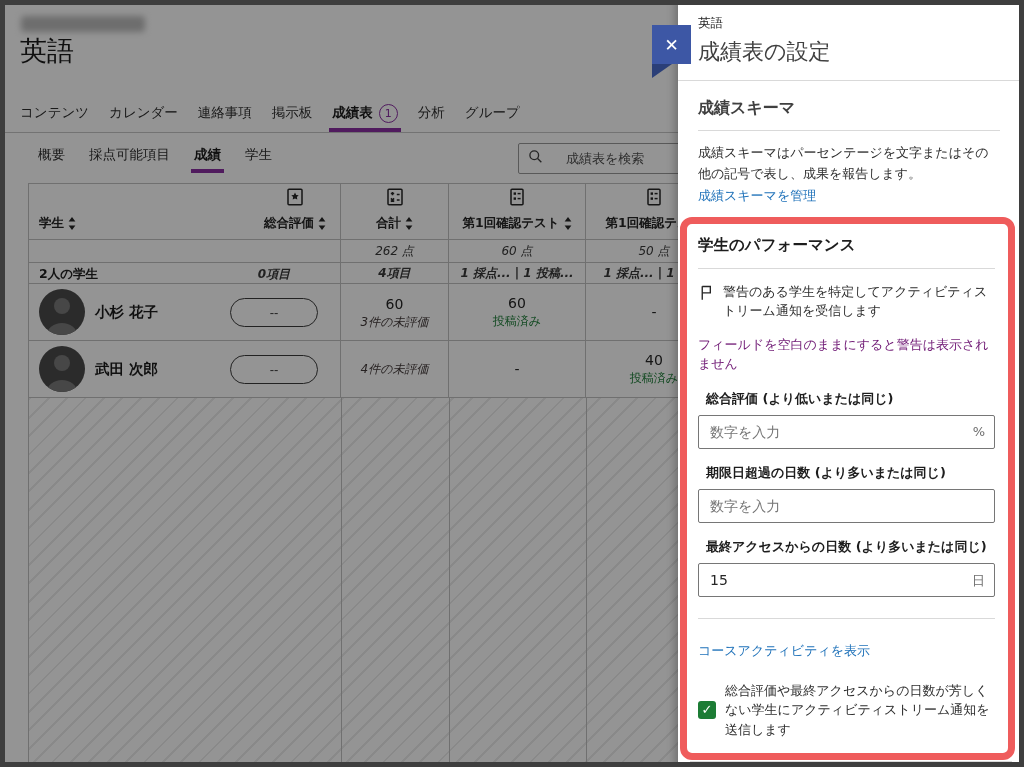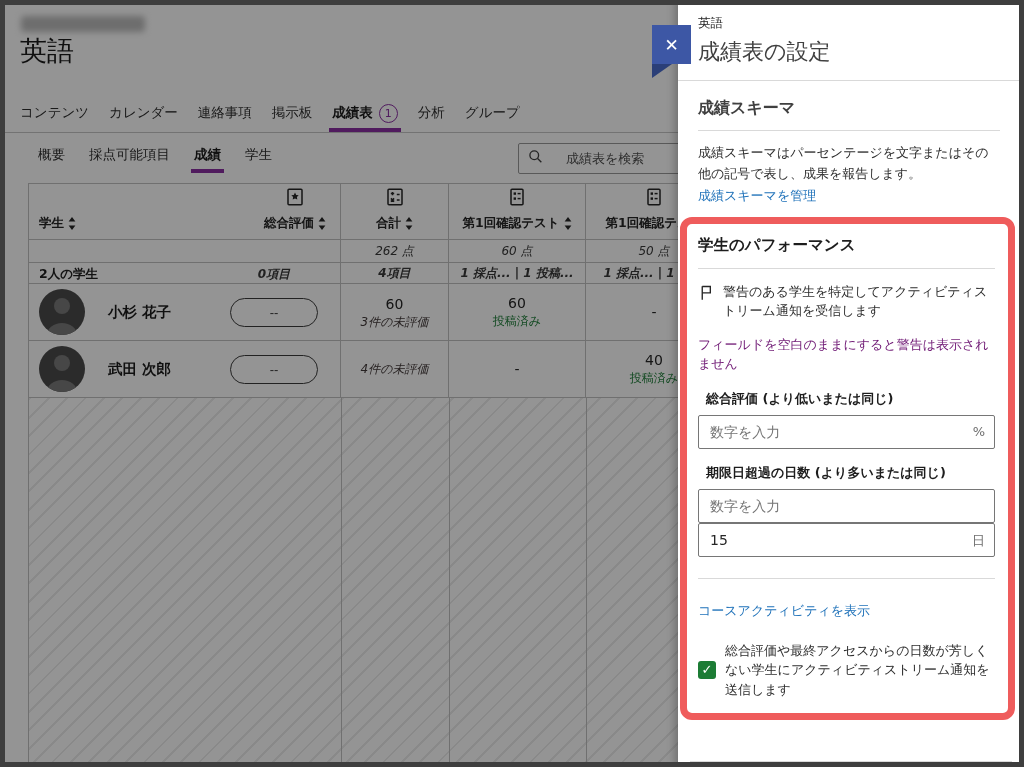--- a/index.html
+++ b/index.html
@@ -44,21 +44,21 @@
   .srow{height:57px;}
   .hcell-student{flex-direction:row;align-items:flex-end;justify-content:space-between;padding:0 14px 7px 10px;}
   .hlabel{font-size:12.5px;font-weight:bold;display:flex;align-items:center;gap:4px;white-space:nowrap;}
   .hstack{display:flex;flex-direction:column;align-items:center;gap:4px;padding-bottom:7px;justify-content:flex-end;height:100%;}
   .crow .gcell.left,.prow .gcell.left{align-items:flex-start;padding-left:10px;font-style:normal;}
   .count-student{flex-direction:row;align-items:flex-end;justify-content:space-between;padding:0 0 0 10px;font-style:normal;}
   .count-student .cnt-name{font-weight:bold;font-size:12.5px;color:#1f1f1f;}
   .count-student .cnt-overall{width:132px;text-align:center;font-style:italic;font-weight:600;}
   .italic-strong{font-style:italic;font-weight:600;}
   .student-cell{flex-direction:row;align-items:center;justify-content:space-between;padding:0 0 0 10px;}
-  .stu-left{display:flex;align-items:center;gap:23px;}
+  .stu-left{display:flex;align-items:center;gap:10px;}
   .avatar{width:46px;height:46px;border-radius:50%;background:#4b4b4b;position:relative;overflow:hidden;flex:none;}
   .avatar .head{position:absolute;left:50%;top:9px;transform:translateX(-50%);width:16px;height:16px;border-radius:50%;background:#7a7a7a;}
   .avatar .body{position:absolute;left:50%;bottom:-12px;transform:translateX(-50%);width:30px;height:24px;border-radius:50%;background:#7a7a7a;}
   .stu-name{font-size:14.5px;font-weight:bold;color:#1d1d1d;}
   .pill{width:88px;height:29px;border:1px solid #3c3c3c;border-radius:15px;display:flex;align-items:center;justify-content:center;font-size:13px;color:#3c3c3c;margin-right:22px;background:transparent;cursor:pointer;}
   .score{font-size:14px;color:#262626;line-height:19px;}
   .subnote{font-size:12px;font-style:italic;color:#433a3a;line-height:16px;}
   .status-green{font-size:12px;color:var(--green);line-height:17px;}
   .hatch{position:relative;height:365px;background:repeating-linear-gradient(135deg,rgba(0,0,0,0.07) 0 2px,transparent 2px 13px);}
   .vline{position:absolute;top:0;bottom:0;width:1px;background:var(--bd);}
@@ -370,20 +370,21 @@
       <div class="fld-wrap">
         <input type="text" placeholder="数字を入力" style="">
         <span class="fld-suffix">%</span>
       </div>
 
       <div class="fld-label">期限日超過の日数 (より多いまたは同じ)</div>
       <div class="fld-wrap">
         <input type="text" placeholder="数字を入力" style="">
       </div>
 
+      <div class="fld-label">最終アクセスからの日数 (より多いまたは同じ)</div>
       <div class="fld-wrap">
         <input type="text" value="15" style="">
         <span class="fld-suffix">日</span>
       </div>
 
       <hr class="sec-div low">
       <a class="plink activity-link">コースアクティビティを表示</a>
 
       <div class="cbx-row">
         <span class="cbx">✓</span>

